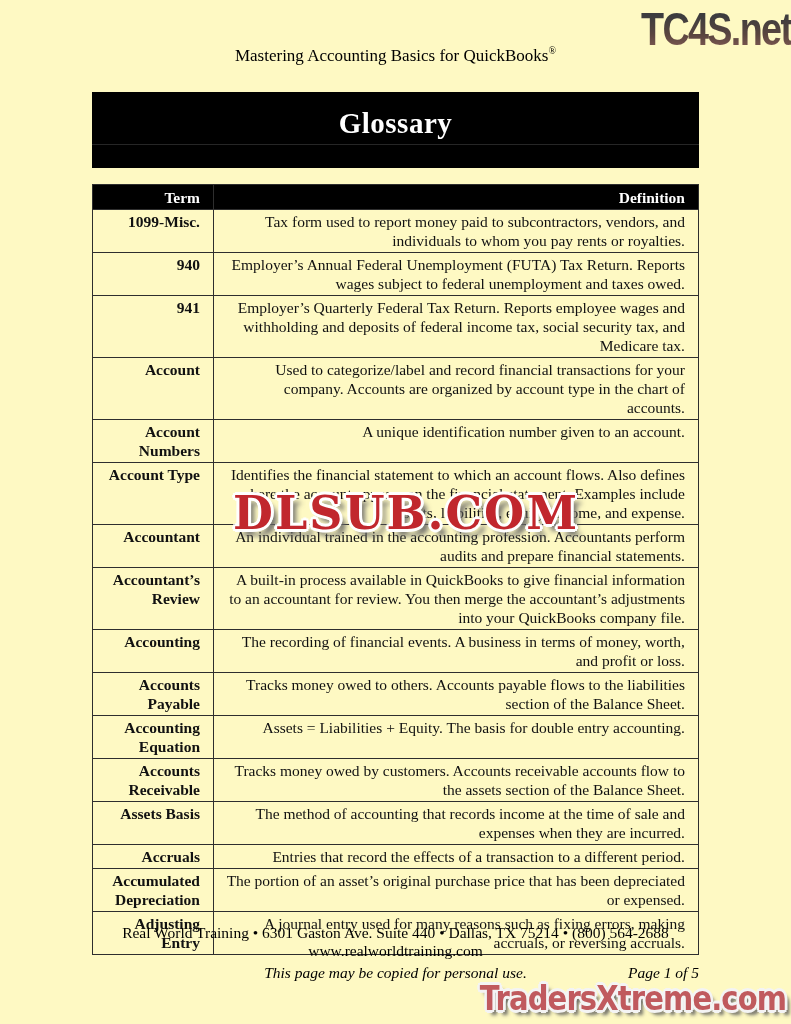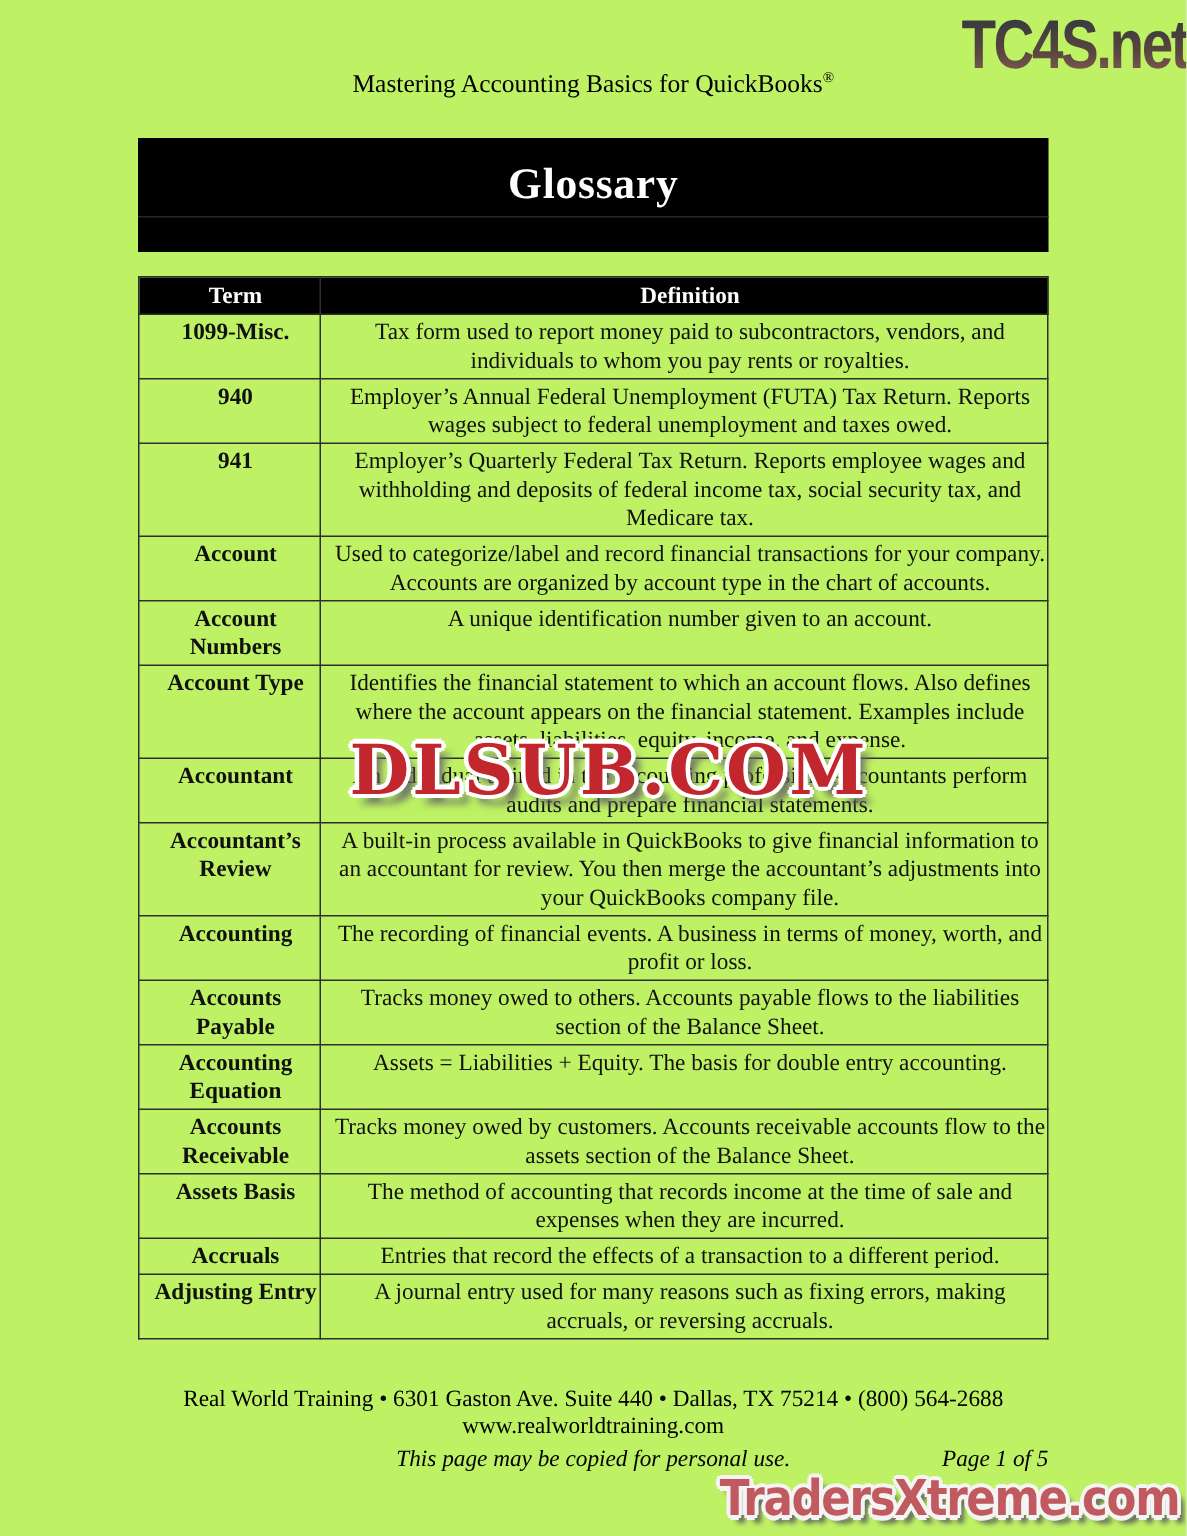--- a/index.html
+++ b/index.html
@@ -6,21 +6,21 @@
     --wm-red:#c1272d;
     --wm-soft-red:#c05a5e;
     --banner-black:#000000;
     --line:#2e2e2e;
   }
   *{box-sizing:border-box;margin:0;padding:0;}
   html,body{background:#e9e9e9;}
   .page{
     position:relative;
     width:791px;height:1024px;
-    background:#bef264;
+    background:#fef9c3;
     overflow:hidden;
     font-family:"Liberation Serif", serif;
     color:#111;
   }
 
   
   .tc4s{
     position:absolute;top:2px;right:0px;
     font-family:"Liberation Sans", sans-serif;
     font-weight:bold;
@@ -61,23 +61,23 @@
     letter-spacing:0.5px;
   }
 
   .glossary{
     position:absolute;top:184px;left:92px;width:607px;
     border-collapse:collapse;
     table-layout:fixed;
   }
   .glossary th,.glossary td{
     border:1px solid var(--line);
-    text-align:center;
+    text-align:right;
     vertical-align:top;
-    padding:2px 0 2px 8px;
+    padding:2px 13px 2px 8px;
     font-size:15.5px;
     line-height:19px;
   }
   .glossary th{
     background:var(--banner-black);
     color:#ffffff;
     font-weight:bold;
     height:24px;
     padding-top:3px;
   }
@@ -224,20 +224,24 @@
     <tr>
       <td class="term">Assets Basis</td>
       <td class="definition">The method of accounting that records income at the time of sale and expenses when they are incurred.</td>
     </tr>
 
     <tr>
       <td class="term">Accruals</td>
       <td class="definition">Entries that record the effects of a transaction to a different period.</td>
     </tr>
 
+    <tr>
+      <td class="term">Accumulated Depreciation</td>
+      <td class="definition">The portion of an asset’s original purchase price that has been depreciated or expensed.</td>
+    </tr>
 
     <tr>
       <td class="term">Adjusting Entry</td>
       <td class="definition">A journal entry used for many reasons such as fixing errors, making accruals, or reversing accruals.</td>
     </tr>
   </tbody>
   </table>
 
   <div class="dlsub">DLSUB.COM</div>
 

